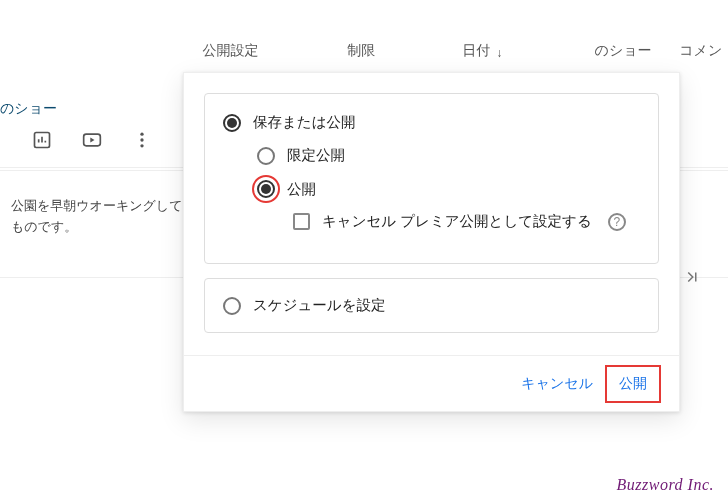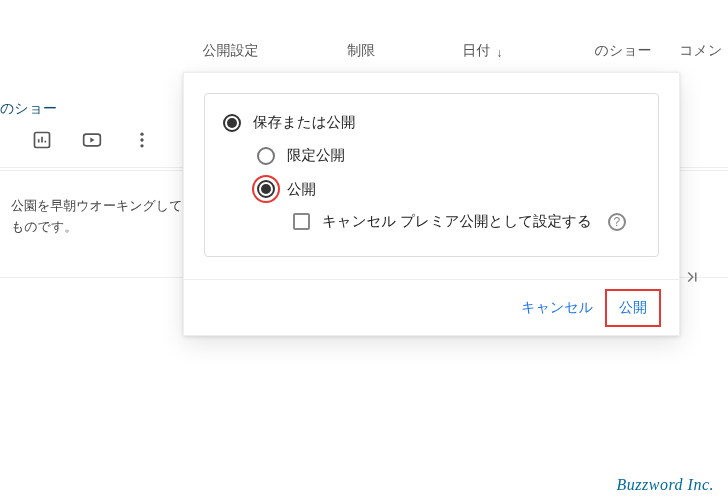--- a/index.html
+++ b/index.html
@@ -22,27 +22,27 @@
   .icons { position:absolute; left:32px; top:35px; display:flex; gap:30px; align-items:center; }
   .ic { color:#555; display:inline-flex; width:20px; height:20px; }
   .ic svg { width:100%; height:100%; }
 
   .row2 { position:absolute; top:170px; left:0; width:728px; height:108px; border-bottom:1px solid #eee; border-top:1px solid #eee; }
   .row2 p { position:absolute; left:11px; top:25px; width:190px; font-size:13px; color:#444; margin:0; line-height:1.6; }
 
   .pager { position:absolute; right:24px; bottom:215px; width:24px; height:24px; display:flex; align-items:center; justify-content:center; color:#777; }
   .pager svg { width:18px; height:18px; }
 
-  .watermark { position:absolute; right:14px; bottom:10px; font-size:16px; color:#0369a1; font-family:"Times New Roman",serif; font-style:italic; letter-spacing:.5px; }
+  .watermark { position:absolute; right:14px; bottom:10px; font-size:16px; color:#701a75; font-family:"Times New Roman",serif; font-style:italic; letter-spacing:.5px; }
 
   
   .panel { position:absolute; left:183px; top:72px; width:497px; background:#fff; border:1px solid #eee; box-shadow:0 1px 4px rgba(0,0,0,.12), 0 8px 24px rgba(0,0,0,.10); }
   .panel-body { padding:20px 20px 8px 20px; }
 
-  .card { border:1px solid #ddd; border-radius:4px; padding:16px 18px 25px 18px; margin-bottom:14px; }
+  .card { border:1px solid #ddd; border-radius:4px; padding:16px 18px 32px 18px; margin-bottom:14px; }
 
   .opt { display:flex; align-items:center; gap:12px; font-size:14.5px; color:#222; padding:3px 0; }
   .opt.sub { margin-left:34px; }
   .opt .radio { width:18px; height:18px; border:2px solid #333; border-radius:50%; display:inline-flex; align-items:center; justify-content:center; flex:0 0 18px; }
   .opt .radio.filled::after { content:""; width:10px; height:10px; border-radius:50%; background:#333; display:block;}
   .opt .radio.gray { border-color:#777; }
   .ring { border:2px solid #e53935; width:28px; height:28px; border-radius:50%; display:flex; align-items:center; justify-content:center; flex:0 0 28px; }
 
   .chk-row { margin-left:70px; margin-top:6px; display:flex; align-items:center; gap:12px; font-size:14.5px; color:#222; }
   .chk { width:17px; height:17px; border:2px solid #888; border-radius:2px; flex:0 0 17px; }
@@ -129,20 +129,26 @@
           </span>
           <span>公開</span>
         </div>
         <div class="chk-row">
           <span class="chk"></span>
           <span>キャンセル プレミア公開として設定する</span>
           <span class="help">?</span>
         </div>
       </div>
 
+      <div class="card" style="padding:14px 18px;">
+        <div class="opt">
+          <span class="radio gray"></span>
+          <span>スケジュールを設定</span>
+        </div>
+      </div>
 
     </div>
     <div class="panel-footer">
       <span class="btn-text">キャンセル</span>
       <span class="btn-text btn-hl">公開</span>
     </div>
   </div>
 
   <div class="watermark">Buzzword Inc.</div>
 </div>

